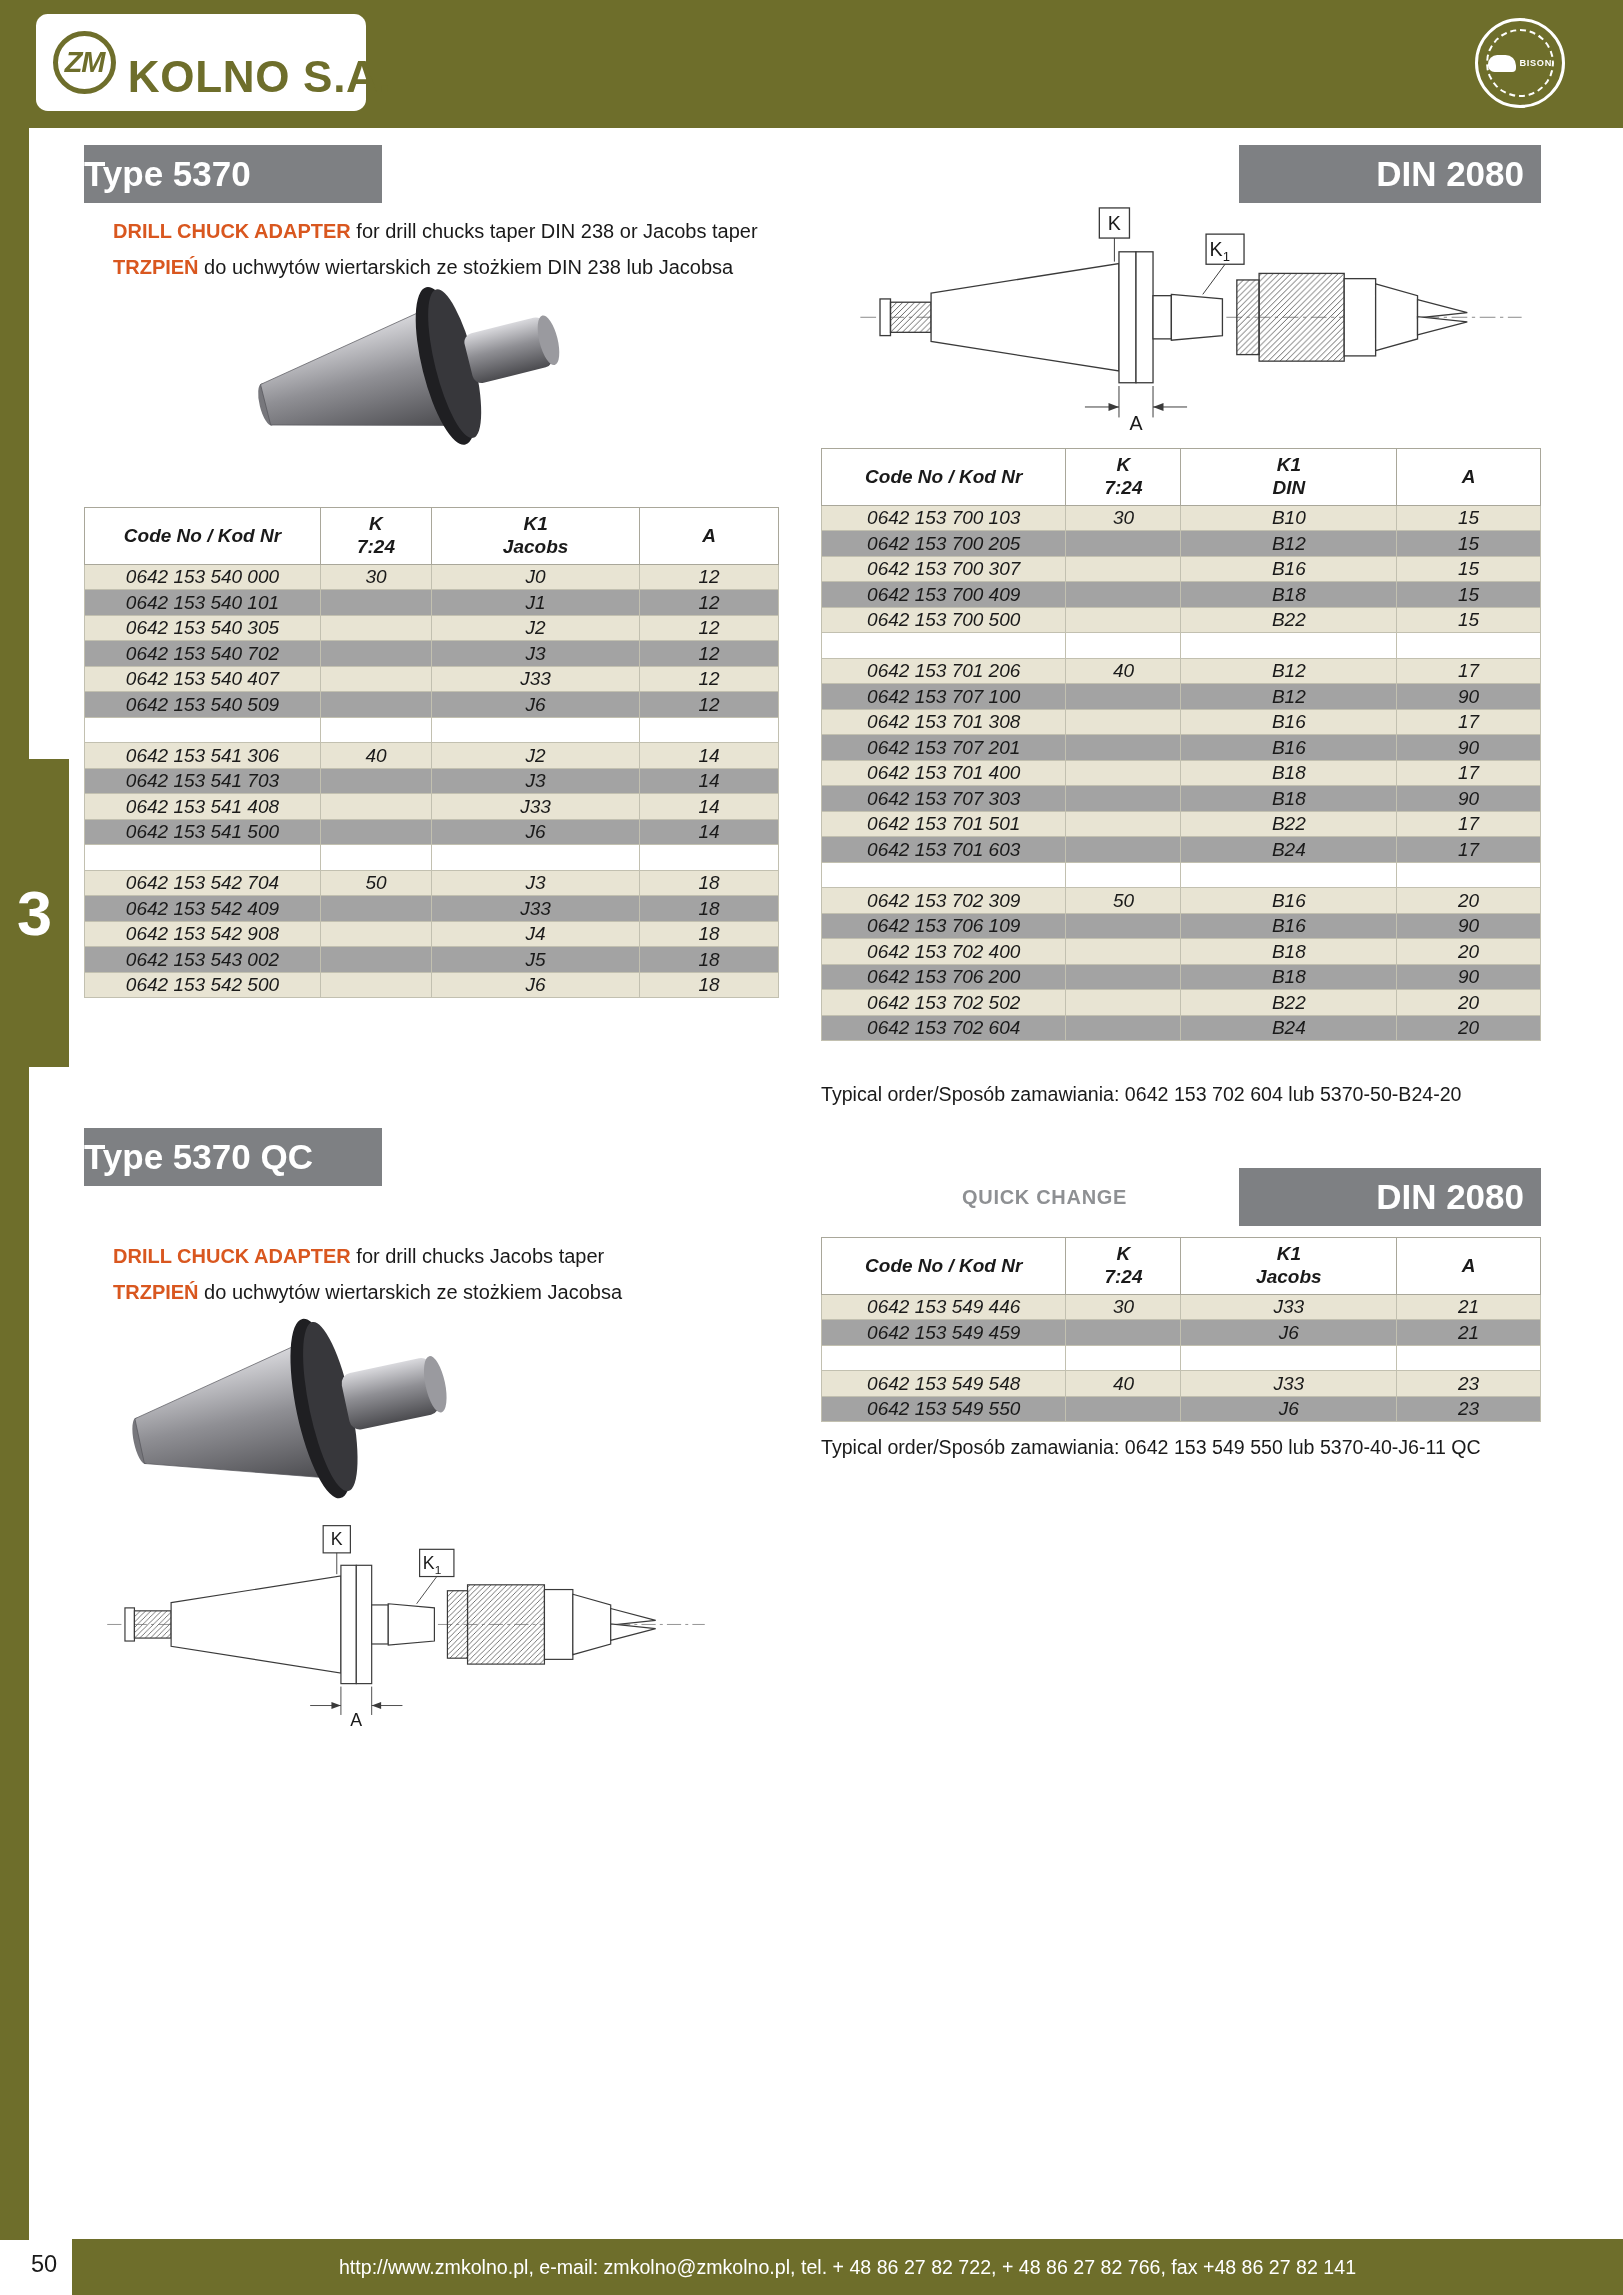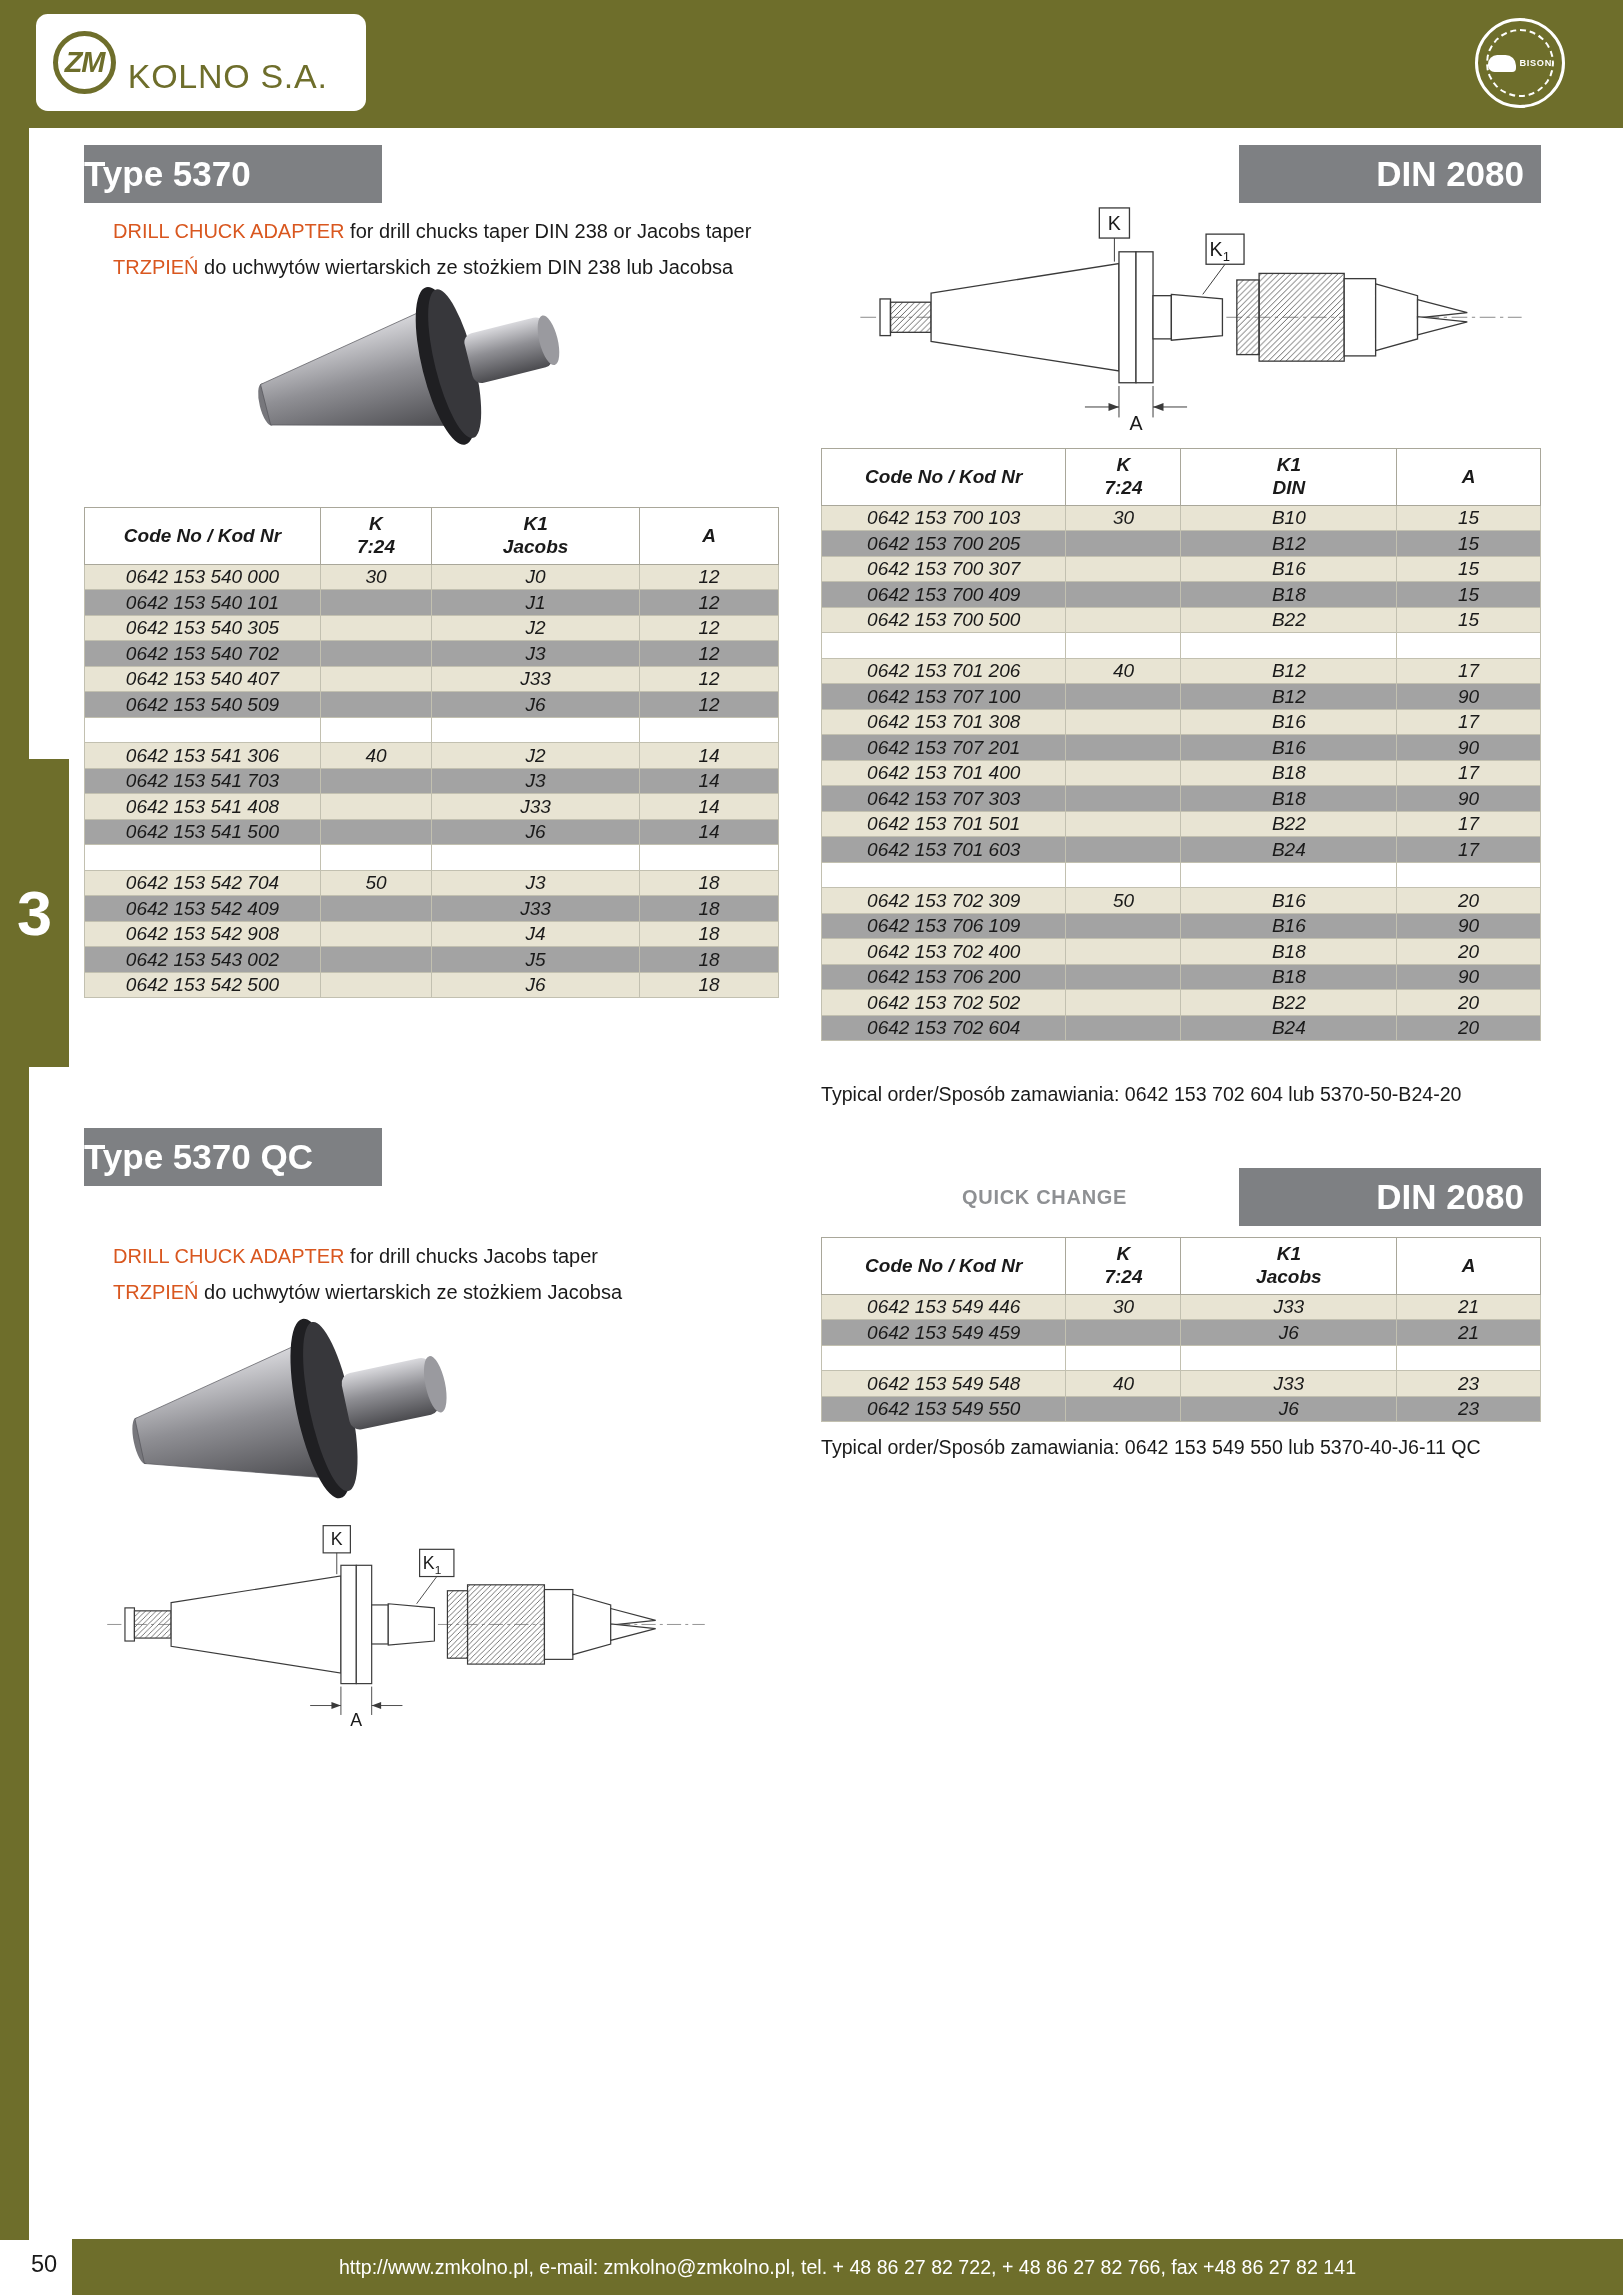--- a/index.html
+++ b/index.html
@@ -10,39 +10,39 @@
   .topbar { position:absolute; left:0; top:0; width:1623px; height:128px; background:#6E6E2B; }
   .leftstrip { position:absolute; left:0; top:128px; width:29.4px; height:2112px; background:#6E6E2B; }
   .section-tab { position:absolute; left:0; top:759px; width:69px; height:308px; background:#6E6E2B;
                  display:flex; align-items:center; justify-content:center; }
   .section-tab span { color:#fff; font-size:63px; font-weight:bold; }
   .logo-box { position:absolute; left:36px; top:14.4px; width:330px; height:97px; background:#fff; border-radius:11.8px;
               display:flex; align-items:center; padding:8px 17px; gap:11.8px; }
   .logo-circle { width:63px; height:63px; border:5.2px solid #6E6E2B; border-radius:50%;
                  display:flex; align-items:center; justify-content:center; flex:0 0 auto; }
   .logo-circle span { color:#6E6E2B; font-weight:bold; font-style:italic; font-size:29px; letter-spacing:-1.3px; }
-  .logo-text { color:#6E6E2B; font-weight:normal; font-size:34px; letter-spacing:0.7px; white-space:nowrap;margin-top:28px; }
+  .logo-text { color:#6E6E2B; font-weight:bold; font-size:44px; letter-spacing:0.7px; white-space:nowrap;margin-top:28px; }
   .bison { position:absolute; right:58px; top:18.3px; width:90px; height:90px; border-radius:50%;
            border:3.3px solid #fff; display:flex; flex-direction:column; align-items:center; justify-content:center; }
   .bison .ring { width:68px; height:68px; border:2.6px dashed #fff; border-radius:50%;
                  display:flex; align-items:center; justify-content:center; gap:3.9px; }
   .bison .beast { width:34px; height:17px; background:#fff; border-radius:9.2px 10.5px 3.9px 6.5px; }
   .bison .lbl { color:#fff; font-size:9.2px; font-weight:bold; letter-spacing:0.7px; }
 
   
   .gray-bar { position:absolute; height:58px; background:#7E8083; color:#fff; font-weight:bold; font-size:35px;
               line-height:58px; }
   .bar-left { left:84px; width:298px; }
   .bar-right { left:1239px; width:302px; text-align:right; padding-right:17px; }
   .quick-change { position:absolute; left:962px; top:1168px; width:262px; height:58px; line-height:58px;
                   text-align:left; color:#8E9093; font-weight:bold; font-size:20px; letter-spacing:0.7px; }
 
   
   .desc { position:absolute; font-size:20px; line-height:36px; }
-  .desc .orange { color:#D9571F; font-weight:normal; }
+  .desc .orange { color:#D9571F; font-weight:bold; }
 
   
   .spec-table { position:absolute; border-collapse:collapse; font-size:19px; background:#a3a3a3;font-style:italic; }
   .spec-table th { font-weight:bold; text-align:center; white-space:pre-line; line-height:1.2; padding:5.2px 3.9px;
                    border:0.7px solid #a9a79a; background:#fff; height:46px; }
   .spec-table td { text-align:center; border:0.7px solid #c2c0b0; height:25.5px; padding:0 6.5px; }
   .spec-table tr.shade td { background:#E8E4D3; }
   .spec-table tr.sep td { background:#fff; }
   .t-left  { left:84px;  top:507px;  width:695px; }
   .t-right { left:821px; top:448px;  width:720px; }

